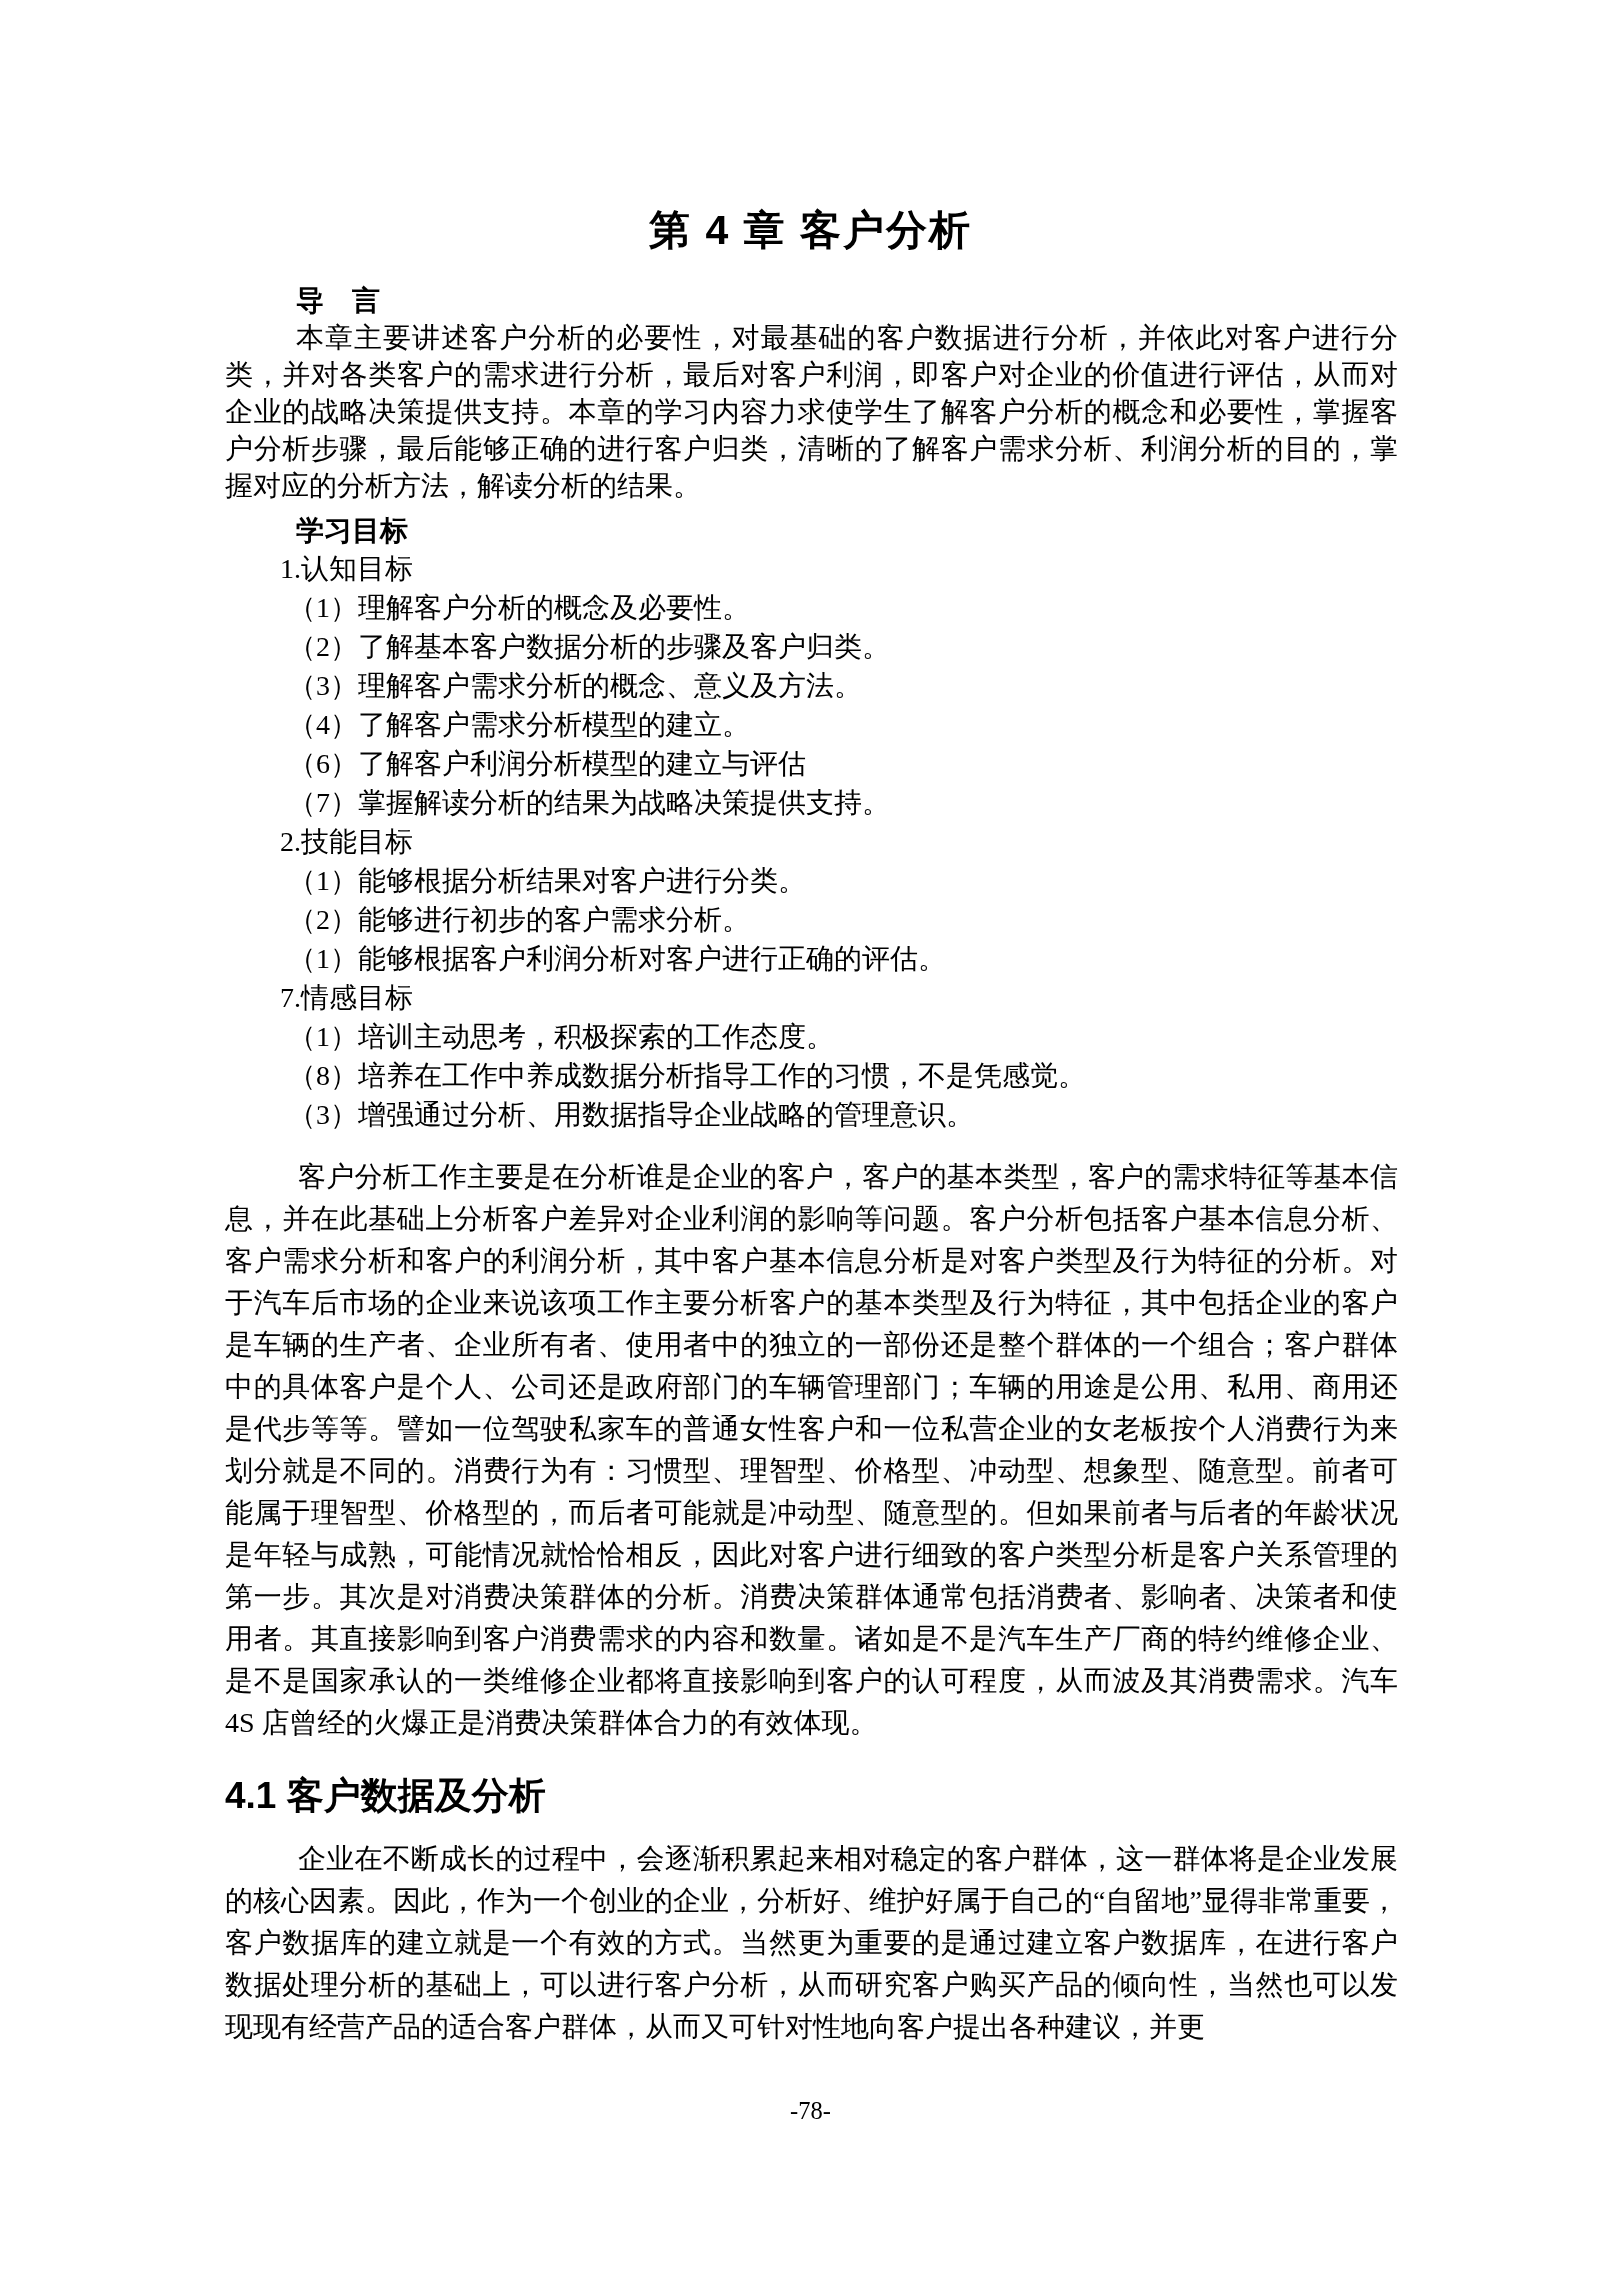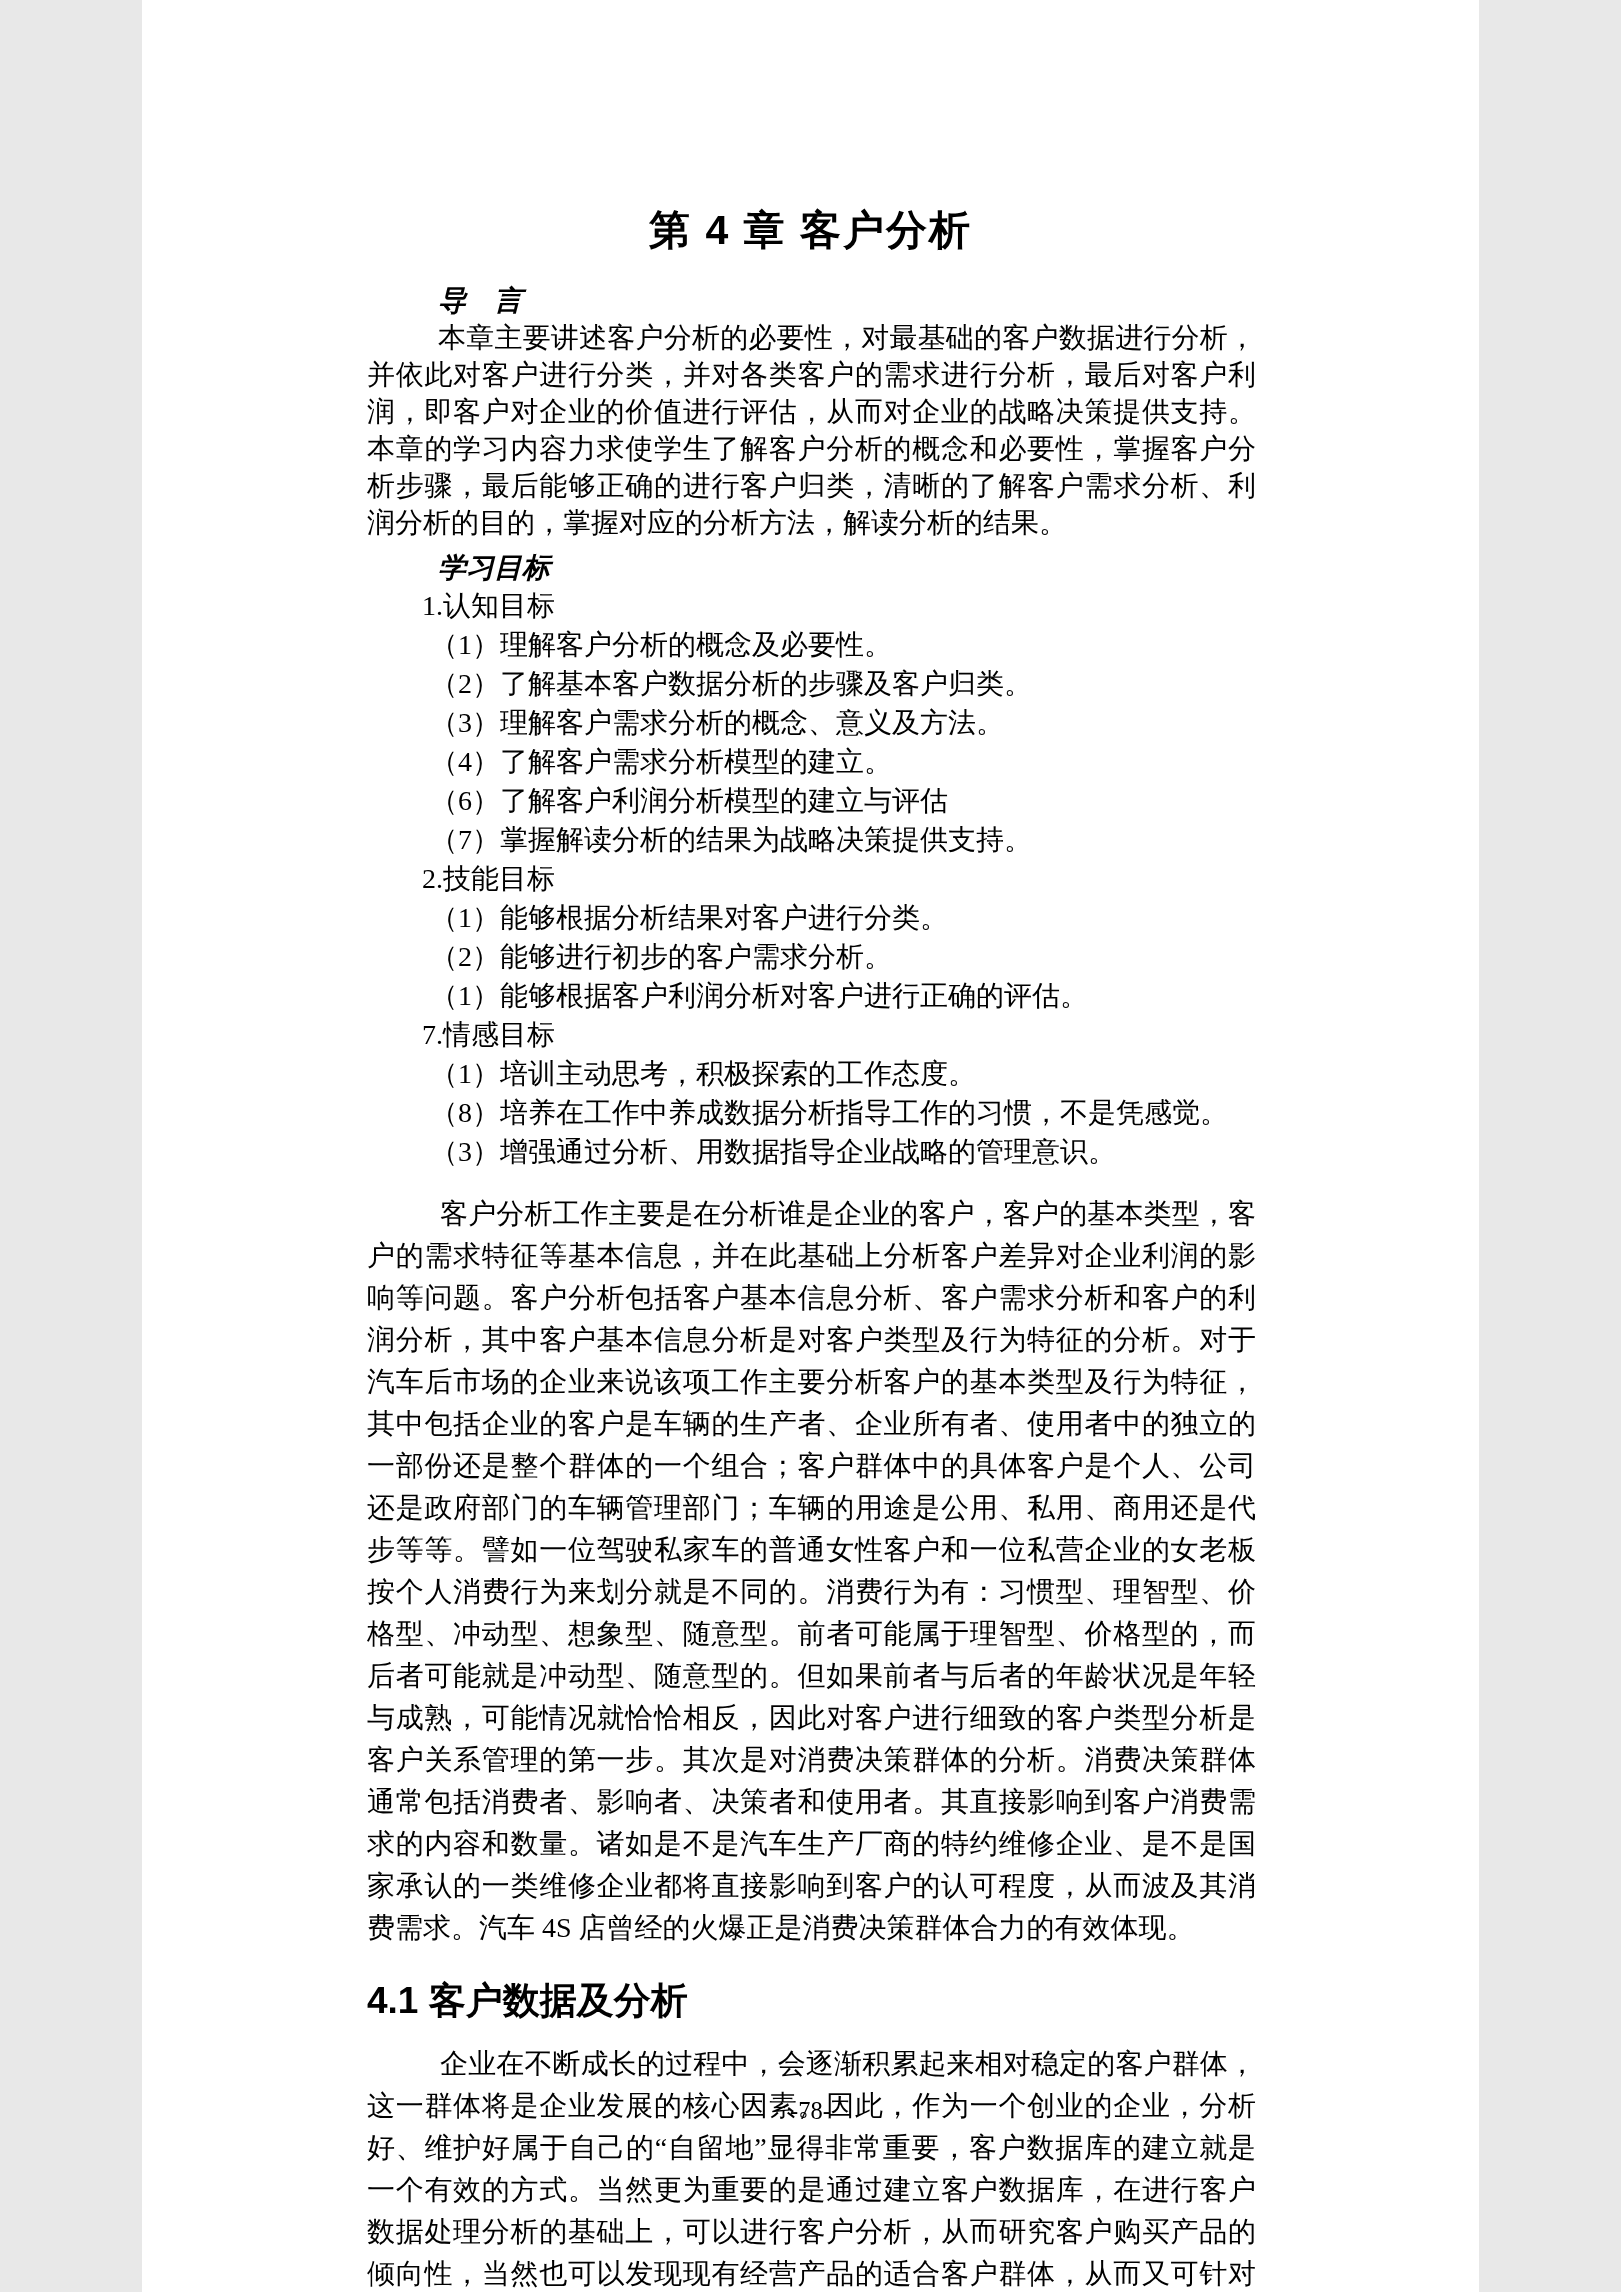--- a/index.html
+++ b/index.html
@@ -2,21 +2,21 @@
 <html><head>
 <meta charset="utf-8">
 <style>
   html, body {
     margin: 0;
     padding: 0;
     background: #e8e8e8;
   }
   .page {
     position: relative;
-    width: 1337px;
+    width: 1621px;
     height: 2293px;
     margin: 0 auto;
     background: #ffffff;
     color: #000000;
     font-family: "Liberation Serif", "DejaVu Serif", serif;
     overflow: hidden;
   }
   .content {
     padding: 0 223px 0 225px;
   }
@@ -29,21 +29,20 @@
     font-weight: bold;
     text-align: center;
     letter-spacing: 2px;
   }
   .kai-heading {
     margin: 0;
     font-size: 28px;
     line-height: 37px;
     font-weight: bold;
     padding-left: 71px;
-    font-style: italic;
   }
   .intro-heading {
     margin-top: 27.4px;
   }
   .intro-para {
     margin: 0;
     font-size: 28px;
     line-height: 37px;
     text-align: justify;
     text-indent: 71px;

